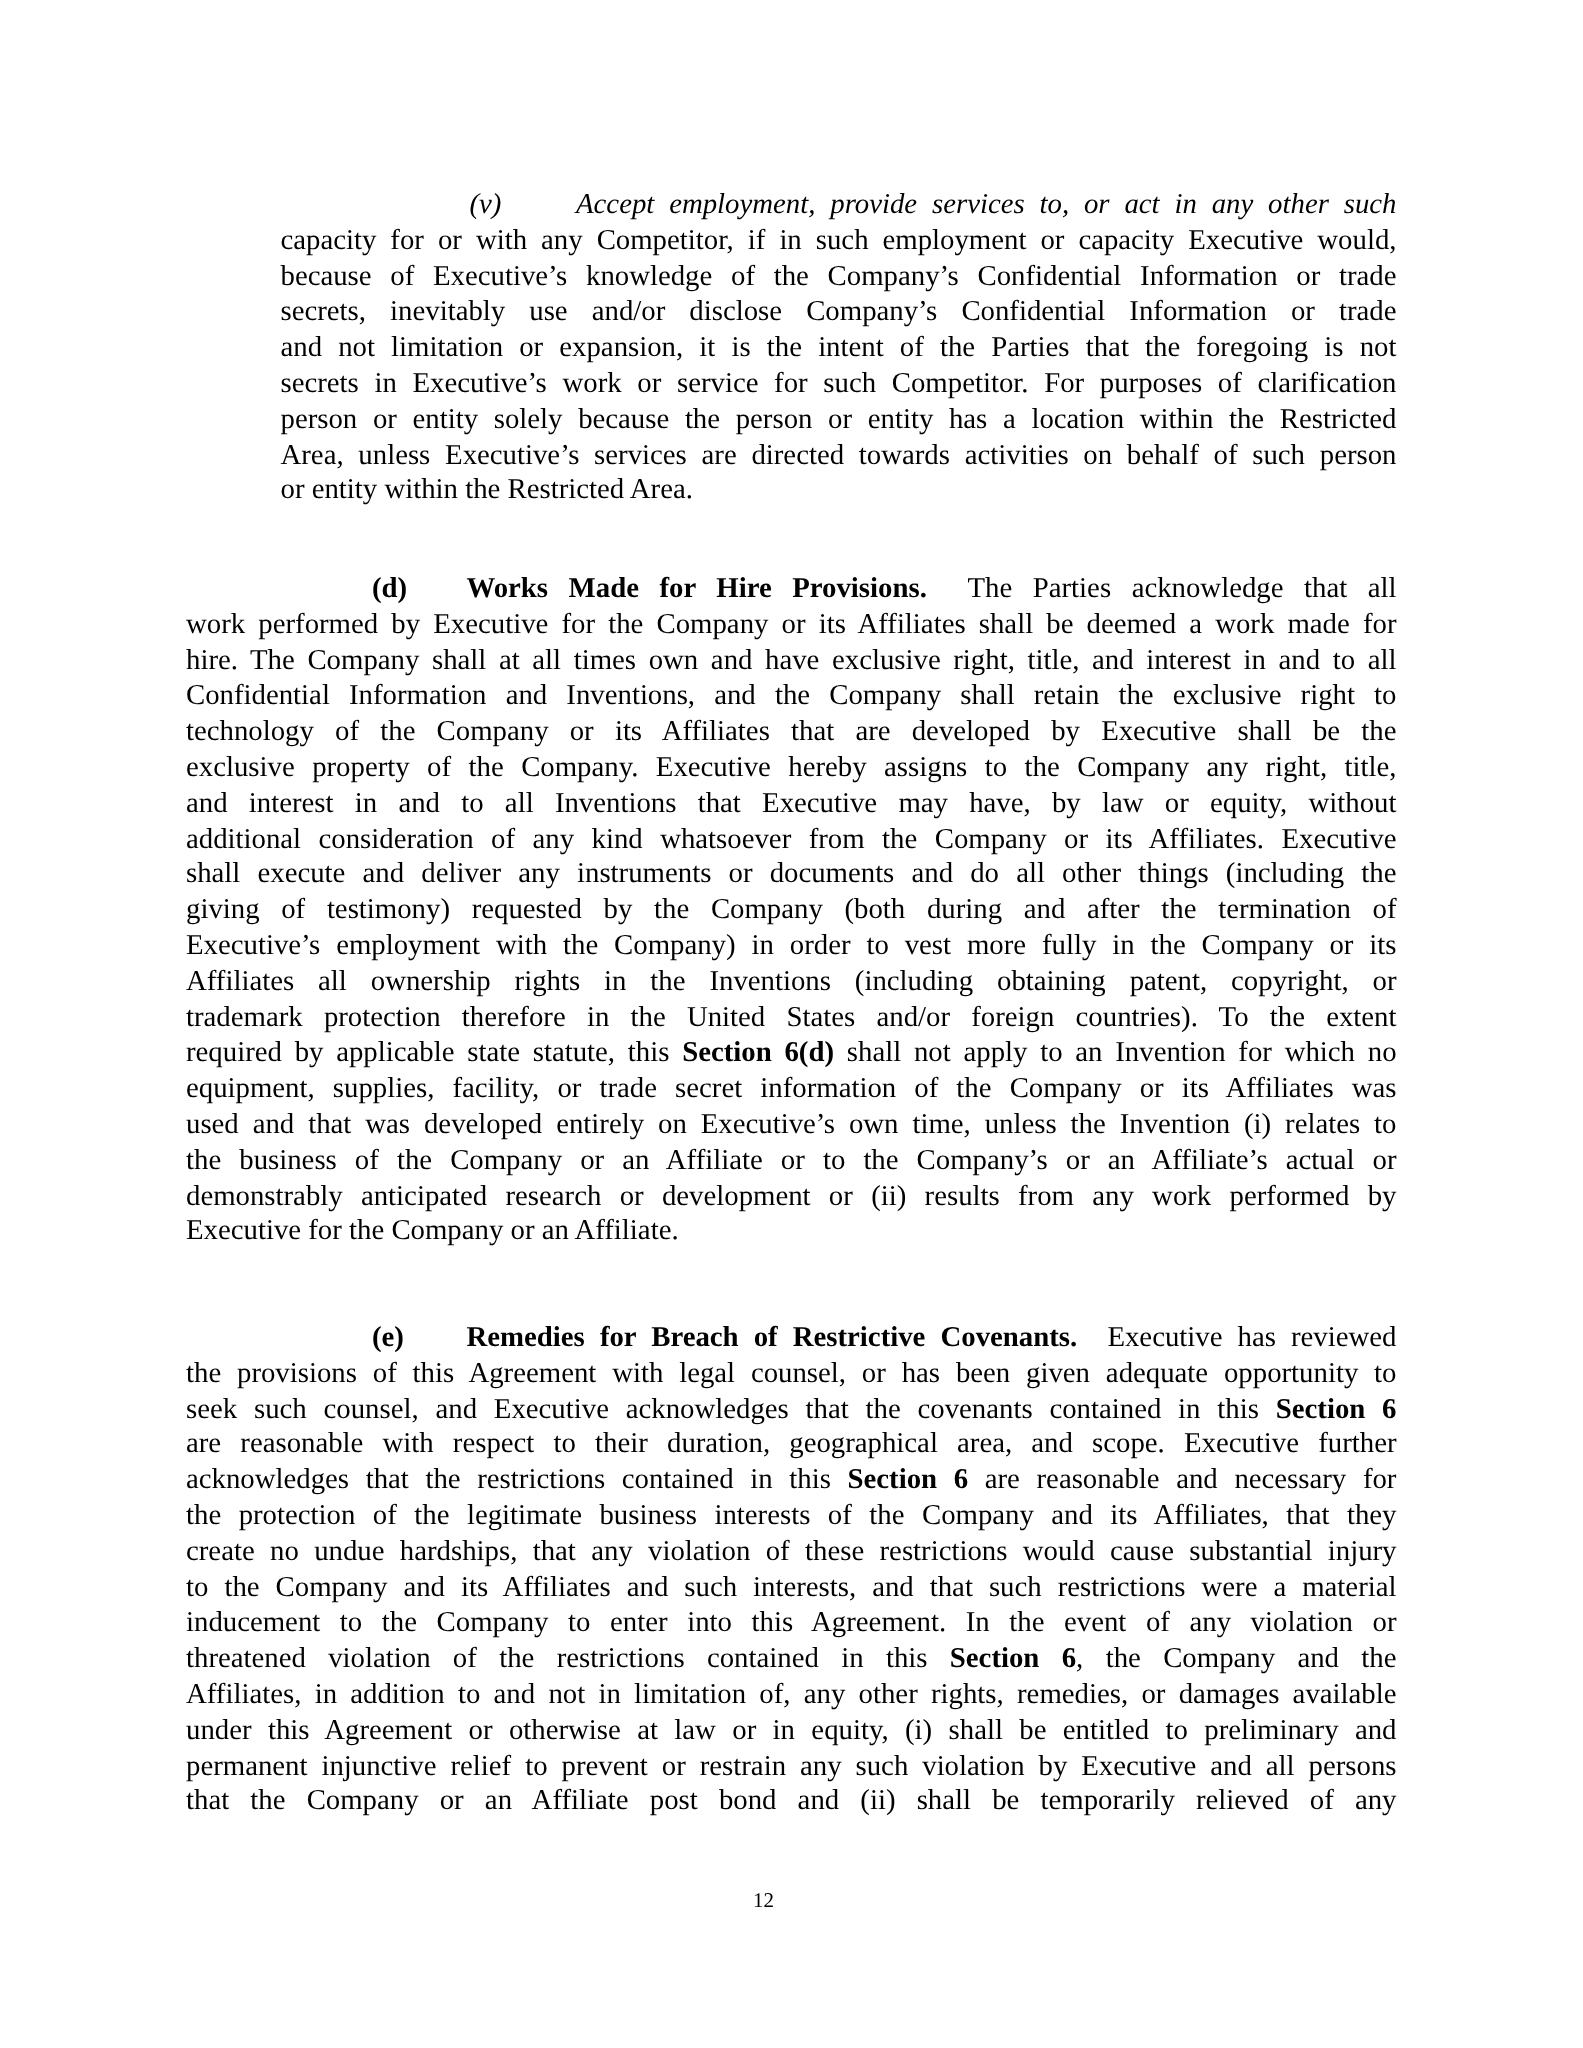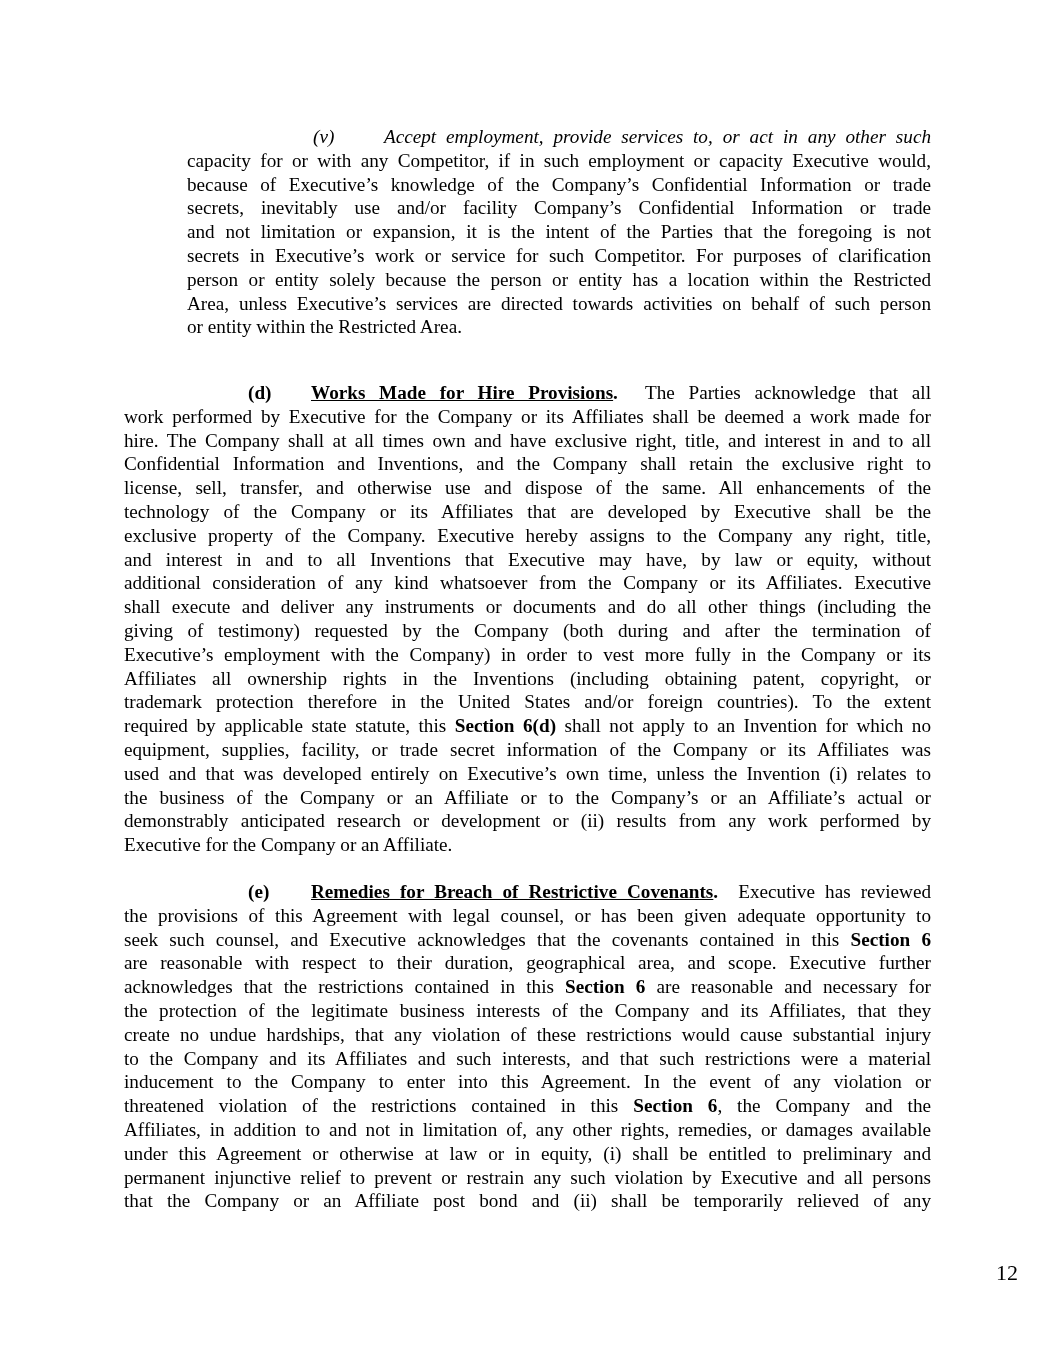--- a/index.html
+++ b/index.html
@@ -3,52 +3,51 @@
 <meta charset="utf-8">
 <style>
   html, body { margin: 0; padding: 0; background: #ffffff; }
   body { width: 1055px; height: 1365px; position: relative; overflow: hidden;
          font-family: "Liberation Serif", "DejaVu Serif", serif; color: #000; font-size: 19.2px; }
   .block { position: absolute; }
   .line { display: block; height: 23.8px; line-height: 23.8px; white-space: nowrap;
           text-align: justify; text-align-last: justify; }
   .line.last { text-align-last: left; }
   .b { font-weight: bold; }
-  .u { text-decoration: underline; }
+  .u { }
   #block-v { left: 187px; top: 125px; width: 744px; }
   #block-d { left: 124px; top: 381px; width: 807px; }
   #block-e { left: 124px; top: 880px; width: 807px; }
   .first-v { padding-left: 126px; font-style: italic; }
   .first-sub { padding-left: 124px; }
   .label { display: inline-block; }
   .label-v { width: 71px; }
   .label-d { width: 63px; }
-  #page-number { position: absolute; left: 0; width: 1018px; top: 1260px; text-align: right; font-size: 22px; }
+  #page-number { position: absolute; left: 0; width: 1018px; top: 1260px; text-align: center; font-size: 14px; }
 </style>
 </head>
 <body>
 
 <div id="block-v" class="block">
   <span class="line first-v"><span class="label label-v">(v)</span><span>Accept employment, provide services to, or act in any other such</span></span>
   <span class="line">capacity for or with any Competitor, if in such employment or capacity Executive would,</span>
   <span class="line">because of Executive’s knowledge of the Company’s Confidential Information or trade</span>
-  <span class="line">secrets, inevitably use and/or facility Company’s Confidential Information or trade</span>
+  <span class="line">secrets, inevitably use and/or disclose Company’s Confidential Information or trade</span>
   <span class="line">and not limitation or expansion, it is the intent of the Parties that the foregoing is not</span>
   <span class="line">secrets in Executive’s work or service for such Competitor.  For purposes of clarification</span>
   <span class="line">person or entity solely because the person or entity has a location within the Restricted</span>
   <span class="line">Area, unless Executive’s services are directed towards activities on behalf of such person</span>
   <span class="line last">or entity within the Restricted Area.</span>
 </div>
 
 <div id="block-d" class="block">
   <span class="line first-sub"><span class="label label-d b">(d)</span><span class="b"><span class="u">Works Made for Hire Provisions</span><span>.</span></span>&nbsp; <span>The Parties acknowledge that all</span></span>
   <span class="line">work performed by Executive for the Company or its Affiliates shall be deemed a work made for</span>
   <span class="line">hire.  The Company shall at all times own and have exclusive right, title, and interest in and to all</span>
   <span class="line">Confidential Information and Inventions, and the Company shall retain the exclusive right to</span>
-  <span class="line">license, sell, transfer, and otherwise use and dispose of the same.  All enhancements of the</span>
   <span class="line">technology of the Company or its Affiliates that are developed by Executive shall be the</span>
   <span class="line">exclusive property of the Company.  Executive hereby assigns to the Company any right, title,</span>
   <span class="line">and interest in and to all Inventions that Executive may have, by law or equity, without</span>
   <span class="line">additional consideration of any kind whatsoever from the Company or its Affiliates.  Executive</span>
   <span class="line">shall execute and deliver any instruments or documents and do all other things (including the</span>
   <span class="line">giving of testimony) requested by the Company (both during and after the termination of</span>
   <span class="line">Executive’s employment with the Company) in order to vest more fully in the Company or its</span>
   <span class="line">Affiliates all ownership rights in the Inventions (including obtaining patent, copyright, or</span>
   <span class="line">trademark protection therefore in the United States and/or foreign countries).  To the extent</span>
   <span class="line"><span>required by applicable state statute, this</span> <span class="b">Section 6(d)</span> <span>shall not apply to an Invention for which no</span></span>

